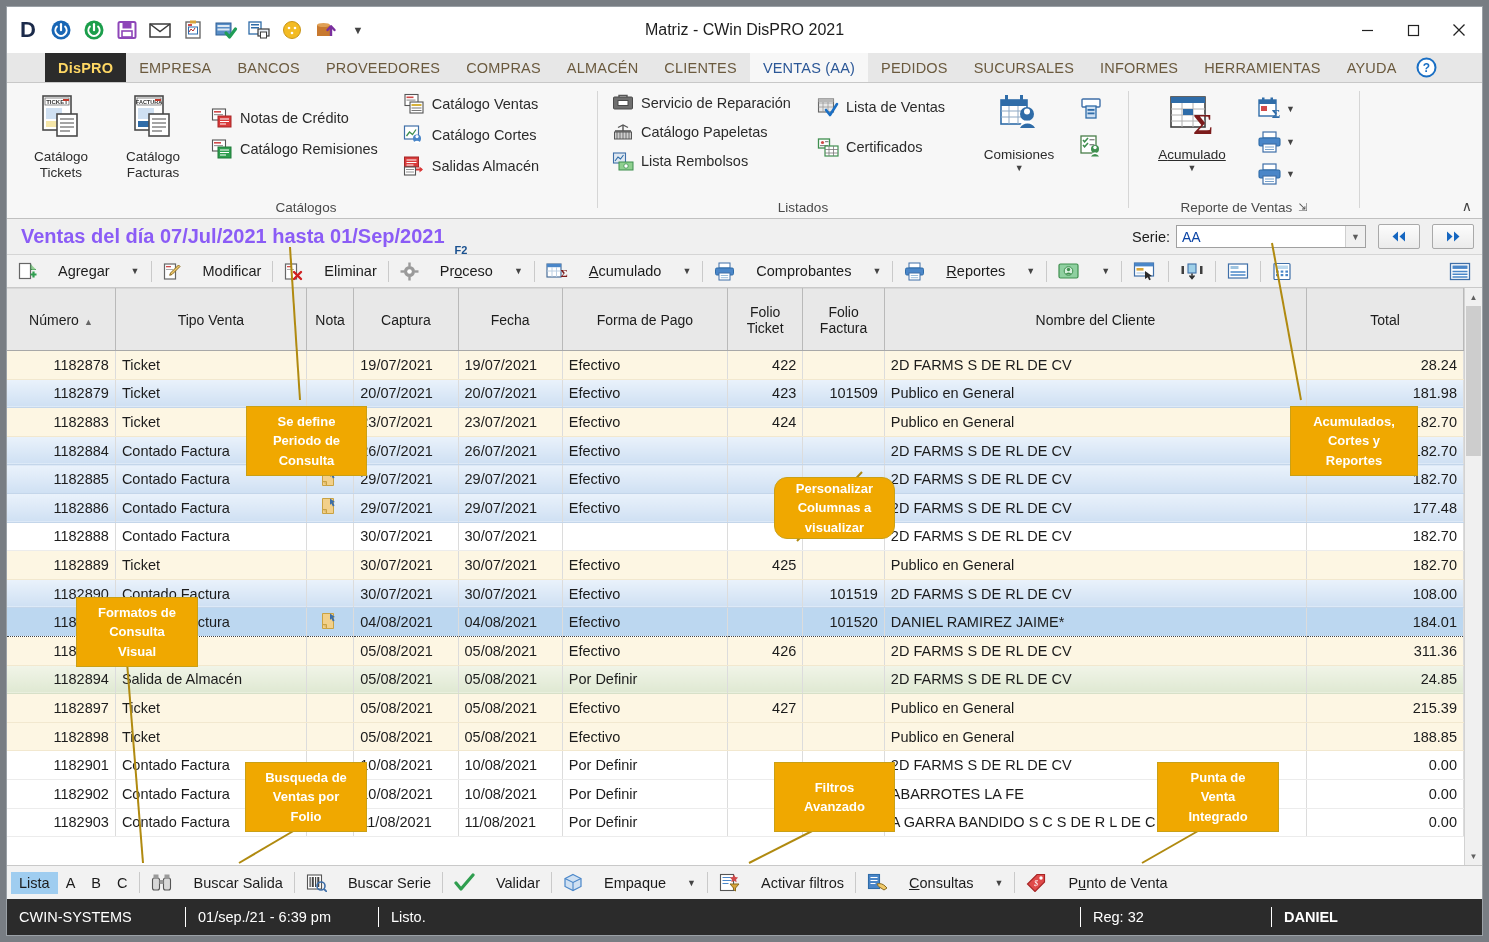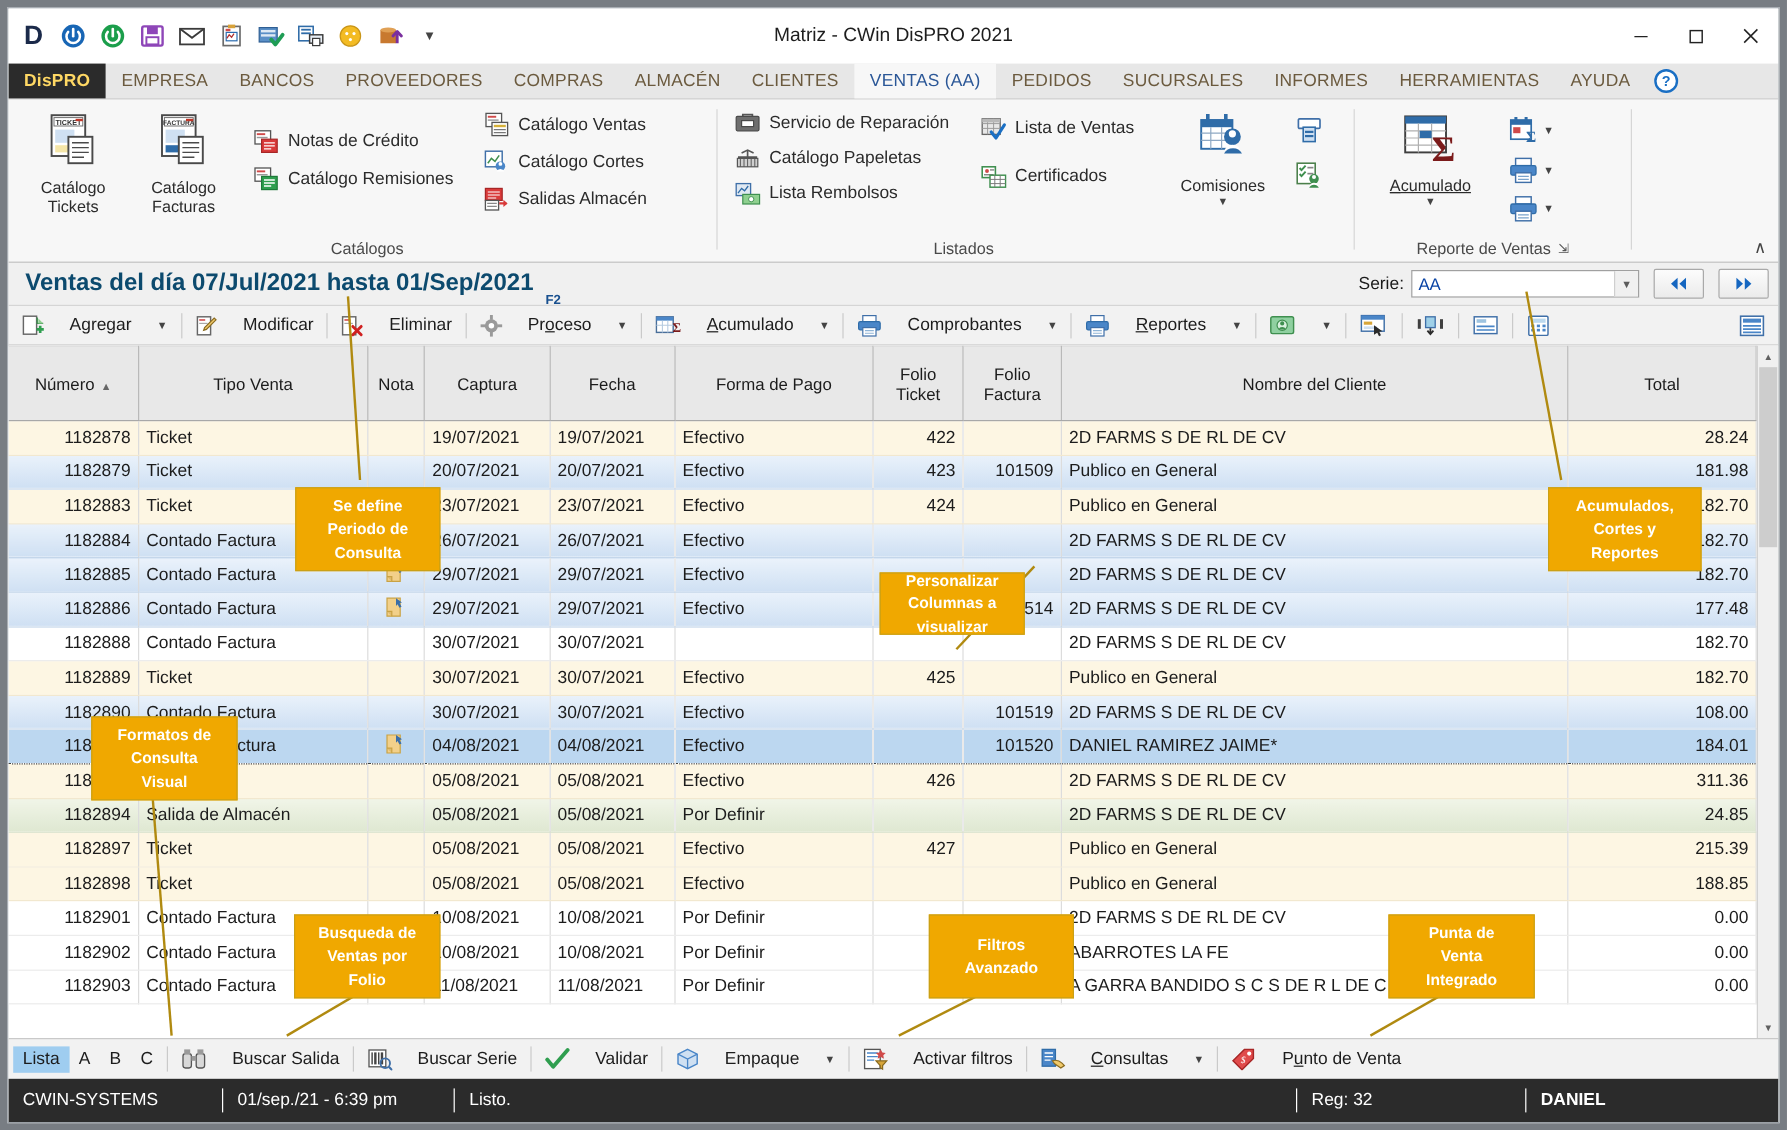--- a/index.html
+++ b/index.html
@@ -57,21 +57,21 @@
     position: relative;
   }
   .tab {
     display: flex; align-items: center;
     padding: 0 13px;
     color: #6b5a3e;
     letter-spacing: .2px;
     white-space: nowrap;
     cursor: default;
   }
-  .tab.dark { background: #2b2b2b; color: #ffd864; font-weight: bold; }
+  .tab.dark { background: #2b2b2b; color: #ffd864; font-weight: bold; margin-left: 38px; }
   .tab.active { background: #f7f7f7; color: #2b5797; }
   .help-ico { display:flex; align-items:center; padding: 0 12px 0 6px; }
 
   
   .ribbon {
     height: 136px; min-height: 136px;
     background: #f7f7f7;
     border-bottom: 1px solid #c0c0c0;
     display: flex; align-items: stretch;
     position: relative;
@@ -104,21 +104,21 @@
   .caret { font-size: 9px; color: #444; }
 
   
   .qheader {
     height: 36px; min-height: 36px;
     background: #f0f0f0;
     display: flex; align-items: center;
     padding: 0 8px 0 14px;
     border-bottom: 1px solid #d5d5d5;
   }
-  .qtitle { font-size: 20px; font-weight: bold; color: #0c4a6e; white-space: nowrap; }
+  .qtitle { font-size: 20px; font-weight: bold; color: #8b5cf6; white-space: nowrap; }
   .f2 { margin-left: 10px; display:flex; flex-direction: column; align-items:center; line-height: .85; color:#19508f; }
   .f2 .f2t { font-size: 11px; font-weight: bold; margin-top: 36px; }
   .f2 .f2c { font-size: 9px; }
   .serie-wrap { margin-left: auto; display: flex; align-items: center; gap: 6px; }
   .serie-lbl { font-size: 14.5px; color: #1a1a1a; }
   .serie-box {
     width: 190px; height: 23px; background: #fff;
     border: 1px solid #a0a0a0; display: flex; align-items: center;
   }
   .serie-val { padding-left: 5px; font-size: 14px; color: #0b44a5; }
@@ -1275,21 +1275,21 @@
       <div class="callout" style="left: 239px; top: 399px; width: 121px; height: 70px;">
         <div style="white-space: pre-line;">Se define
 Periodo de
 Consulta</div>
       </div>
       <div class="callout" style="left: 1283px; top: 399px; width: 128px; height: 70px;">
         <div style="white-space: pre-line;">Acumulados,
 Cortes y
 Reportes</div>
       </div>
-      <div class="callout" style="left: 726px; top: 470px; width: 121px; height: 52px;">
+      <div class="callout" style="left: 767px; top: 470px; width: 121px; height: 62px; border-radius: 13px;">
         <div style="white-space: pre-line;">Personalizar
 Columnas a
 visualizar</div>
       </div>
       <div class="callout" style="left: 69px; top: 590px; width: 122px; height: 70px;">
         <div style="white-space: pre-line;">Formatos de
 Consulta
 Visual</div>
       </div>
       <div class="callout" style="left: 238px; top: 755px; width: 122px; height: 70px;">

